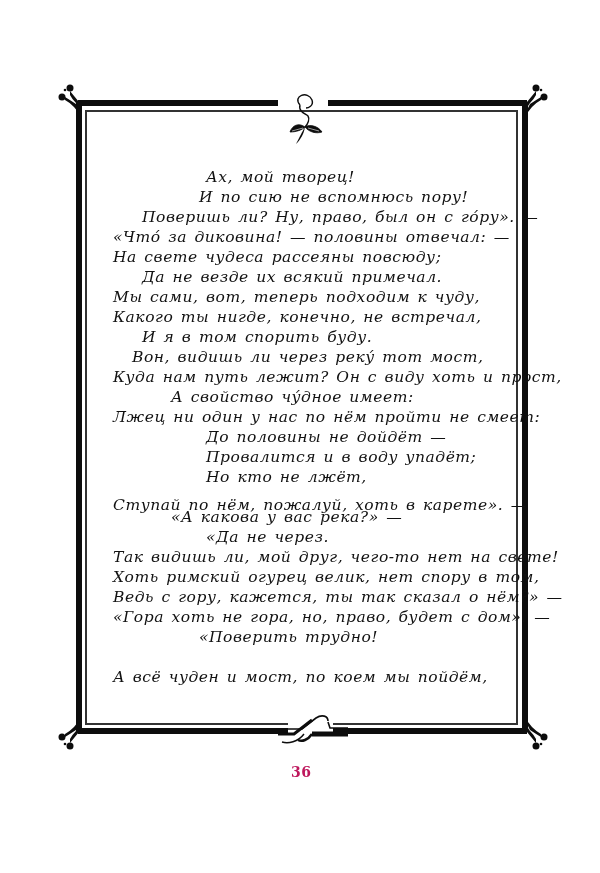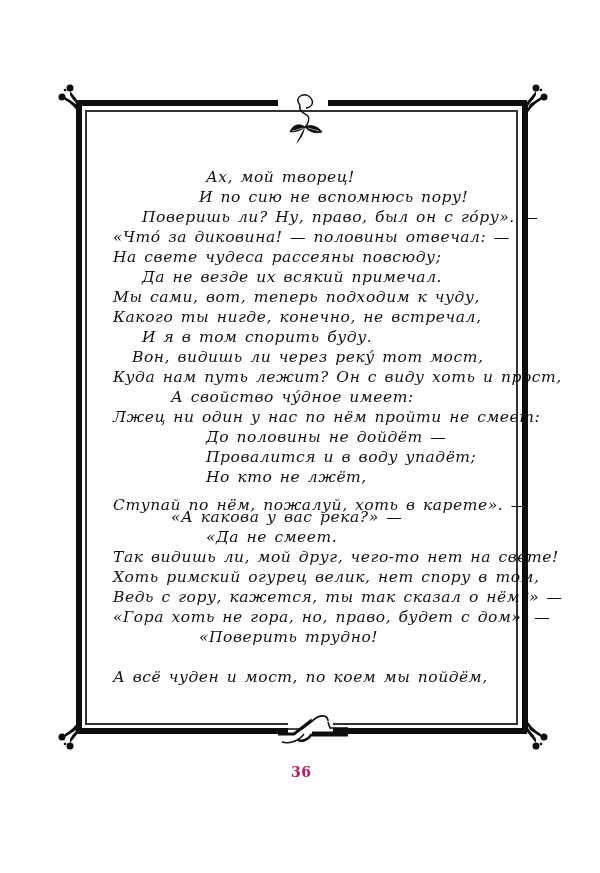--- a/index.html
+++ b/index.html
@@ -144,21 +144,21 @@
       <div class="verse-line" style="left: 142px; top: 328px;">И я в том спорить буду.</div>
       <div class="verse-line" style="left: 132px; top: 348px; text-align: center;">Вон, видишь ли через реку́ тот мост,</div>
       <div class="verse-line" style="left: 113px; top: 368px;">Куда нам путь лежит? Он с виду хоть и прост,</div>
       <div class="verse-line" style="left: 171px; top: 388px;">А свойство чу́дное имеет:</div>
       <div class="verse-line" style="left: 113px; top: 408px;">Лжец ни один у нас по нём пройти не смеет:</div>
       <div class="verse-line" style="left: 206px; top: 428px;">До половины не дойдёт —</div>
       <div class="verse-line" style="left: 206px; top: 448px;">Провалится и в воду упадёт;</div>
       <div class="verse-line" style="left: 206px; top: 468px;">Но кто не лжёт,</div>
       <div class="verse-line" style="left: 113px; top: 488px; margin-top: 8px;">Ступай по нём, пожалуй, хоть в карете». —</div>
       <div class="verse-line" style="left: 171px; top: 508px;">«А какова у вас река?» —</div>
-      <div class="verse-line" style="left: 206px; top: 528px;">«Да не смеет.</div>
+      <div class="verse-line" style="left: 206px; top: 528px;">«Да не через.</div>
       <div class="verse-line" style="left: 113px; top: 548px;">Так видишь ли, мой друг, чего-то нет на свете!</div>
       <div class="verse-line" style="left: 113px; top: 568px;">Хоть римский огурец велик, нет спору в том,</div>
       <div class="verse-line" style="left: 113px; top: 588px;">Ведь с гору, кажется, ты так сказал о нём?» —</div>
       <div class="verse-line" style="left: 113px; top: 608px;">«Гора хоть не гора, но, право, будет с дом». —</div>
       <div class="verse-line" style="left: 199px; top: 628px;">«Поверить трудно!</div>
       <div class="verse-line" style="left: 113px; top: 668px;">А всё чуден и мост, по коем мы пойдём,</div>
     </div>
 
   <div class="page-number">36</div>
 </div>

